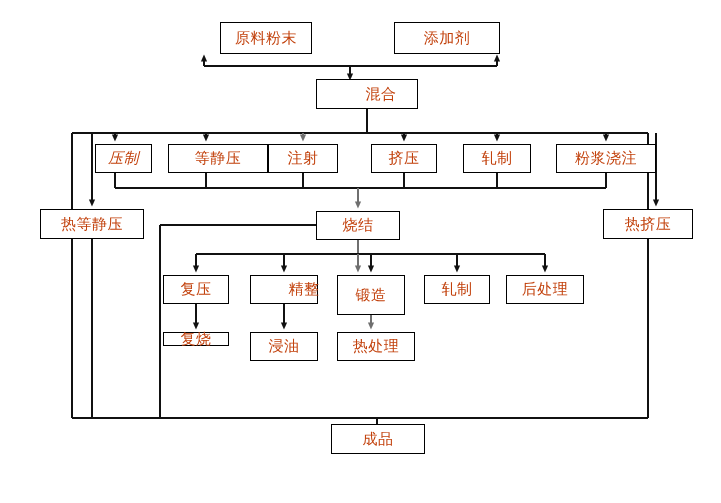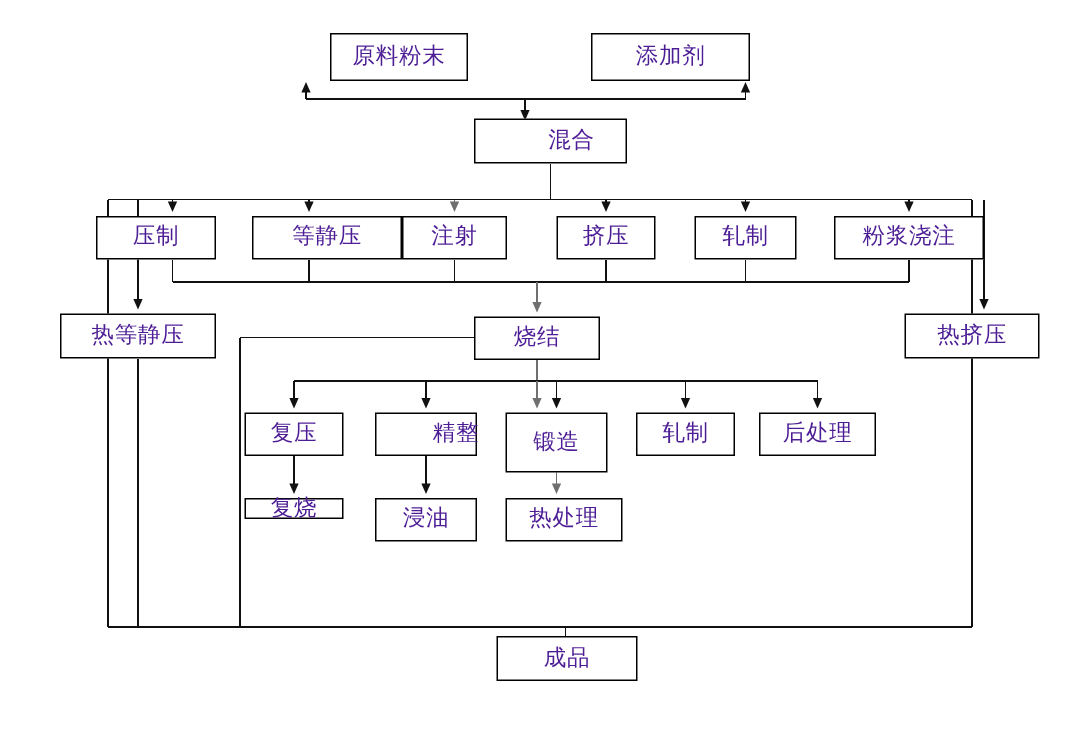--- a/index.html
+++ b/index.html
@@ -26,21 +26,21 @@
   .node {
     position: absolute;
     box-sizing: border-box;
     border: 1px solid #000000;
     background: #ffffff;
     display: flex;
     align-items: center;
     justify-content: center;
     font-size: 15px;
     line-height: 1;
-    color: #4c1d95;
+    color: #c2410c;
     letter-spacing: 0.5px;
     white-space: nowrap;
     z-index: 3;
   }
   .caption {
     position: absolute;
     left: 0;
     top: 462px;
     width: 721px;
     text-align: center;
@@ -123,21 +123,21 @@
 
       <path d="M72,418 L648,418"></path>
       <path d="M377,418 L377,424"></path>
     </g>
   </svg>
 
   <div class="node" style="left:220px; top:22px;  width:92px;  height:32px;">原料粉末</div>
   <div class="node" style="left:394px; top:22px;  width:106px; height:32px;">添加剂</div>
   <div class="node" style="left:316px; top:79px;  width:102px; height:30px;padding-left:28px;">混合</div>
 
-  <div class="node" style="left:64px;  top:144px; width:80px;  height:29px;">压制</div>
+  <div class="node" style="left:95px;  top:144px; width:57px;  height:29px;font-style:italic;">压制</div>
   <div class="node" style="left:168px; top:144px; width:100px; height:29px;">等静压</div>
   <div class="node" style="left:268px; top:144px; width:70px;  height:29px;">注射</div>
   <div class="node" style="left:371px; top:144px; width:66px;  height:29px;">挤压</div>
   <div class="node" style="left:463px; top:144px; width:68px;  height:29px;">轧制</div>
   <div class="node" style="left:556px; top:144px; width:100px; height:29px;">粉浆浇注</div>
 
   <div class="node" style="left:40px; top:209px; width:104px; height:30px;">热等静压</div>
   <div class="node" style="left:316px; top:211px; width:84px;  height:29px;">烧结</div>
   <div class="node" style="left:603px; top:209px; width:90px;  height:30px;">热挤压</div>
 

